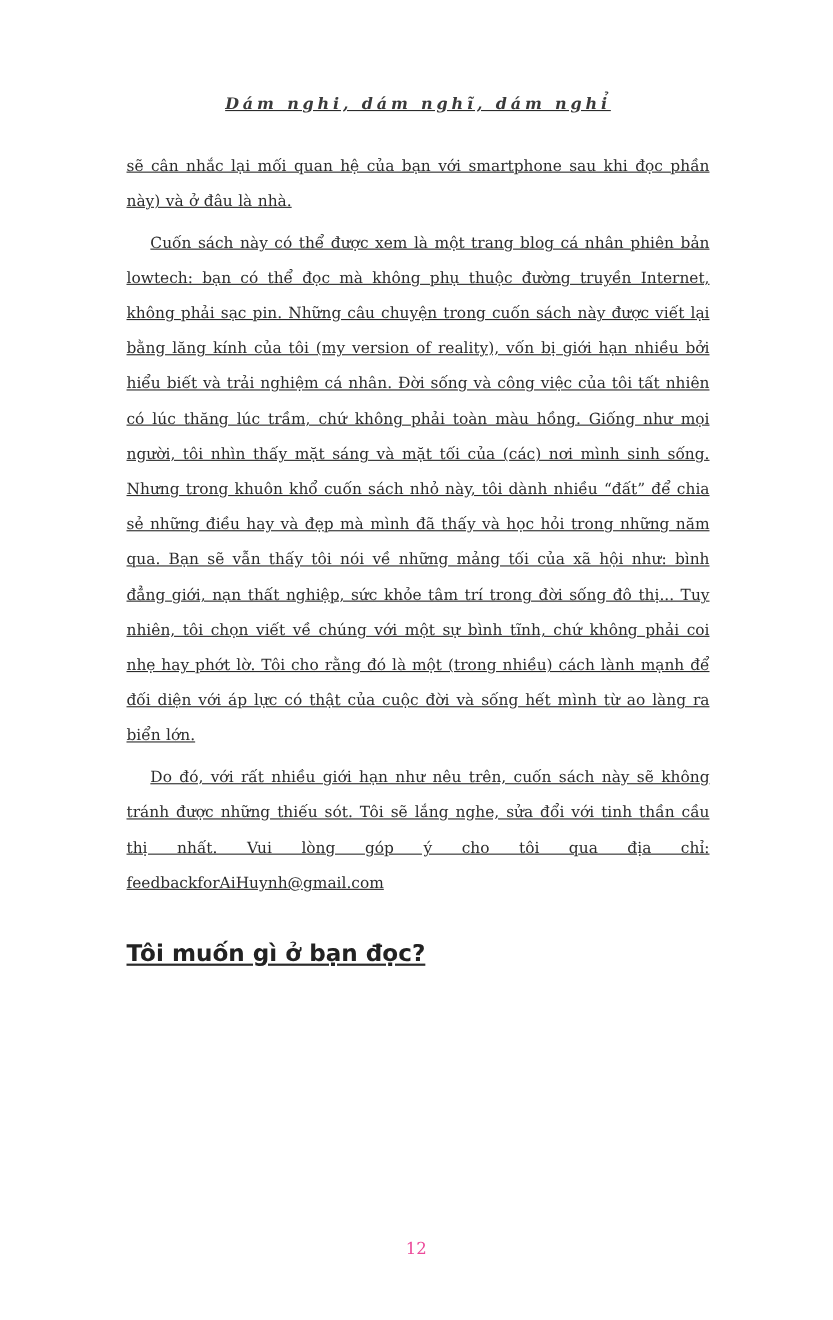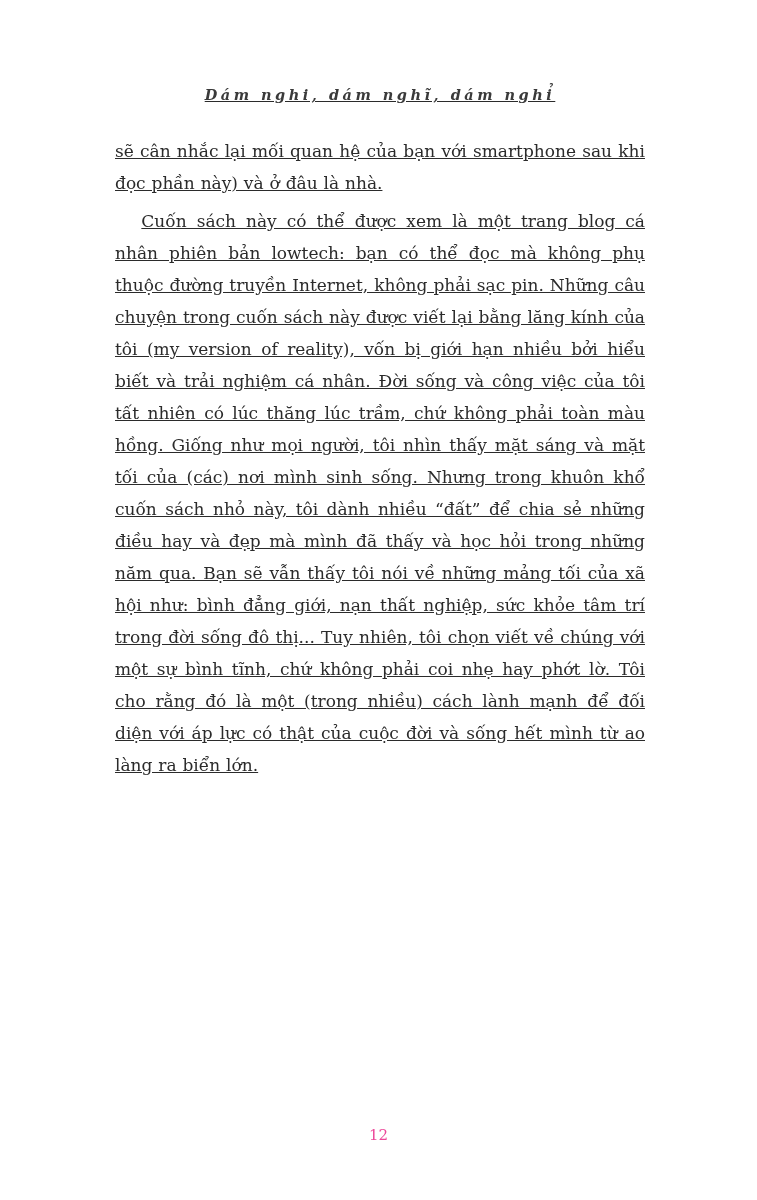--- a/index.html
+++ b/index.html
@@ -23,21 +23,21 @@
   .running-header {
     text-align: center;
     font-style: italic;
     font-weight: bold;
     font-size: 14.5px;
     letter-spacing: 3.5px;
     color: #3a3a3a;
     margin: 0 0 32px 0;
   }
   .body-text p {
-    font-size: 17px;
+    font-size: 14px;
     line-height: 32px;
     text-align: justify;
     margin: 0 0 6px 0;
     word-spacing: 0.5px;
   }
   .body-text p.indent {
     text-indent: 1.55em;
   }
   .section-heading {
     font-family: "DejaVu Sans", "Liberation Sans", sans-serif;
@@ -63,20 +63,22 @@
 <div class="page">
 
   <div class="running-header">Dám nghi, dám nghĩ, dám nghỉ</div>
 
   <div class="body-text">
 
     <p>sẽ cân nhắc lại mối quan hệ của bạn với smartphone sau khi đọc phần này) và ở đâu là nhà.</p>
 
     <p class="indent">Cuốn sách này có thể được xem là một trang blog cá nhân phiên bản lowtech: bạn có thể đọc mà không phụ thuộc đường truyền Internet, không phải sạc pin. Những câu chuyện trong cuốn sách này được viết lại bằng lăng kính của tôi (my version of reality), vốn bị giới hạn nhiều bởi hiểu biết và trải nghiệm cá nhân. Đời sống và công việc của tôi tất nhiên có lúc thăng lúc trầm, chứ không phải toàn màu hồng. Giống như mọi người, tôi nhìn thấy mặt sáng và mặt tối của (các) nơi mình sinh sống. Nhưng trong khuôn khổ cuốn sách nhỏ này, tôi dành nhiều “đất” để chia sẻ những điều hay và đẹp mà mình đã thấy và học hỏi trong những năm qua. Bạn sẽ vẫn thấy tôi nói về những mảng tối của xã hội như: bình đẳng giới, nạn thất nghiệp, sức khỏe tâm trí trong đời sống đô thị... Tuy nhiên, tôi chọn viết về chúng với một sự bình tĩnh, chứ không phải coi nhẹ hay phớt lờ. Tôi cho rằng đó là một (trong nhiều) cách lành mạnh để đối diện với áp lực có thật của cuộc đời và sống hết mình từ ao làng ra biển lớn.</p>
 
+    <p class="indent">Do đó, với rất nhiều giới hạn như nêu trên, cuốn sách này sẽ không tránh được những thiếu sót. Tôi sẽ lắng nghe, sửa đổi với tinh thần cầu thị nhất. Vui lòng góp ý cho tôi qua địa chỉ: feedbackforAiHuynh@gmail.com</p>
 
+    <h2 class="section-heading">Tôi muốn gì ở bạn đọc?</h2>
 
 
   </div>
 
   <div class="page-number">12</div>
 
 </div>
 
 </body></html>

